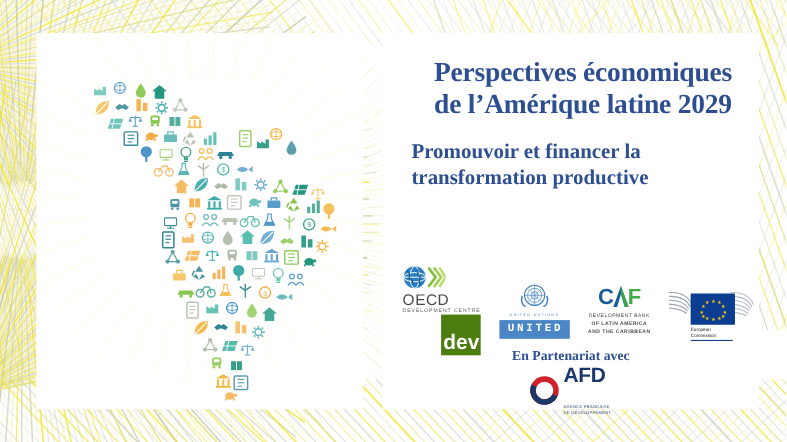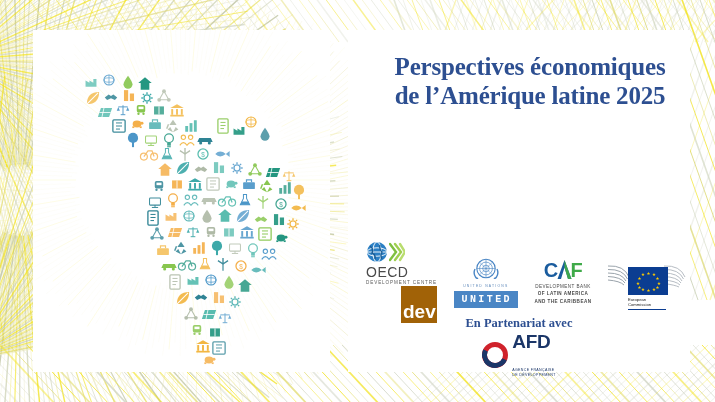--- a/index.html
+++ b/index.html
@@ -55,21 +55,21 @@
   .oecd-word{
     font-family:"Liberation Sans", sans-serif;
     font-size:14px;color:#4a4a4a;letter-spacing:0.5px;line-height:1;
     margin-top:2px;
   }
   .oecd-sub{
     font-family:"Liberation Sans", sans-serif;
     font-size:4.6px;color:#5d5d5d;letter-spacing:0.9px;line-height:1;margin-top:2px;
   }
   .dev-box{
-    width:36px;height:37px;background:#a16207;color:#ffffff;
+    width:36px;height:37px;background:#4d7c0f;color:#ffffff;
     font-family:"Liberation Sans", sans-serif;font-weight:bold;font-size:19px;
     display:flex;align-items:flex-end;justify-content:flex-start;
     padding-left:2px;box-sizing:border-box;margin-left:1px;
   }
 
   
   #logo-eclac{justify-content:flex-start;}
   .un-cap{
     font-family:"Liberation Sans", sans-serif;
     font-size:3.4px;color:#5b86b8;letter-spacing:1.2px;margin-top:1px;
@@ -2274,21 +2274,25 @@
           <circle cx="6.4" cy="-1" r="1.9" fill="#f4a93c"></circle>
           <rect x="-6" y="3" width="2.6" height="2.2" fill="#f4a93c"></rect>
           <rect x="3.4" y="3" width="2.6" height="2.2" fill="#f4a93c"></rect>
         </g>
       </g>
   </svg>
 
   <div id="title-block">
     <div class="main-title">
       <span>Perspectives économiques</span><br>
-      <span>de l’Amérique latine 2025</span>
+      <span>de l’Amérique latine 2029</span>
+    </div>
+    <div class="sub-title">
+      <span>Promouvoir et financer la</span><br>
+      <span>transformation productive</span>
     </div>
   </div>
 
   <div id="logo-row">
 
     <div class="logo" id="logo-oecd">
       <div class="oecd-left">
         <div class="oecd-top">
           <svg width="22" height="22" viewBox="0 0 22 22">
             <circle cx="11" cy="11" r="10" fill="#2b7fc4"></circle>

